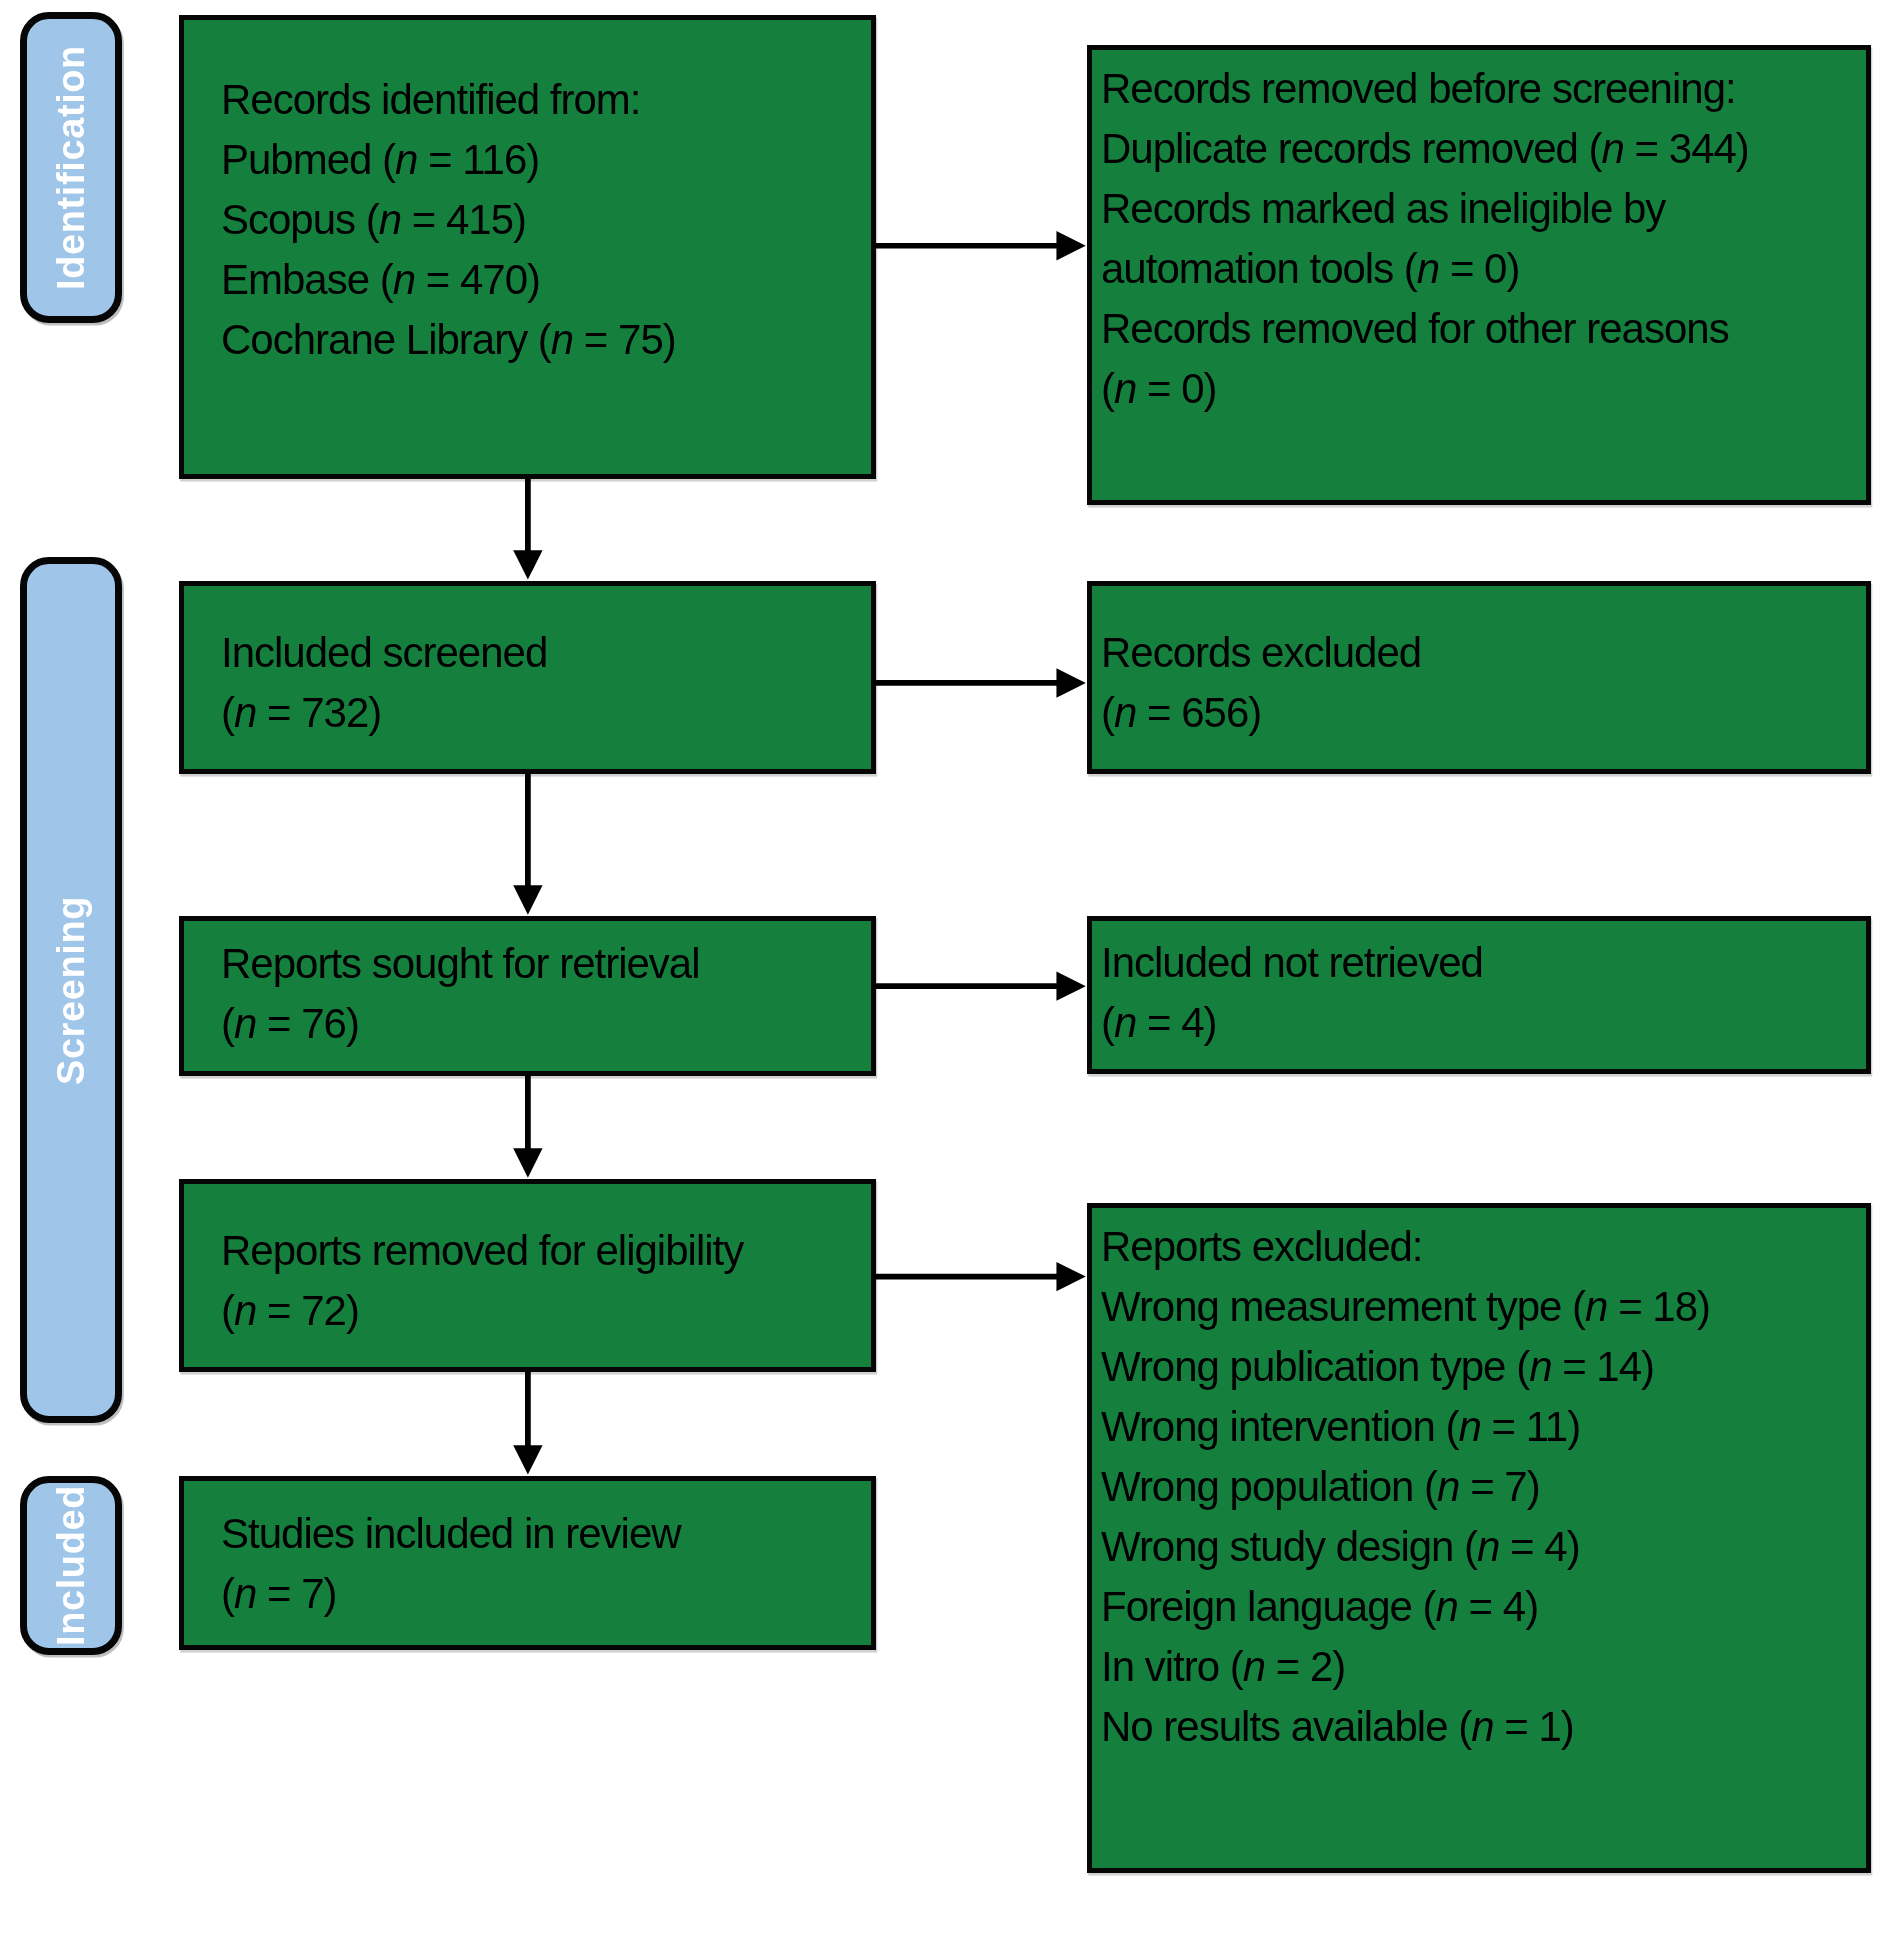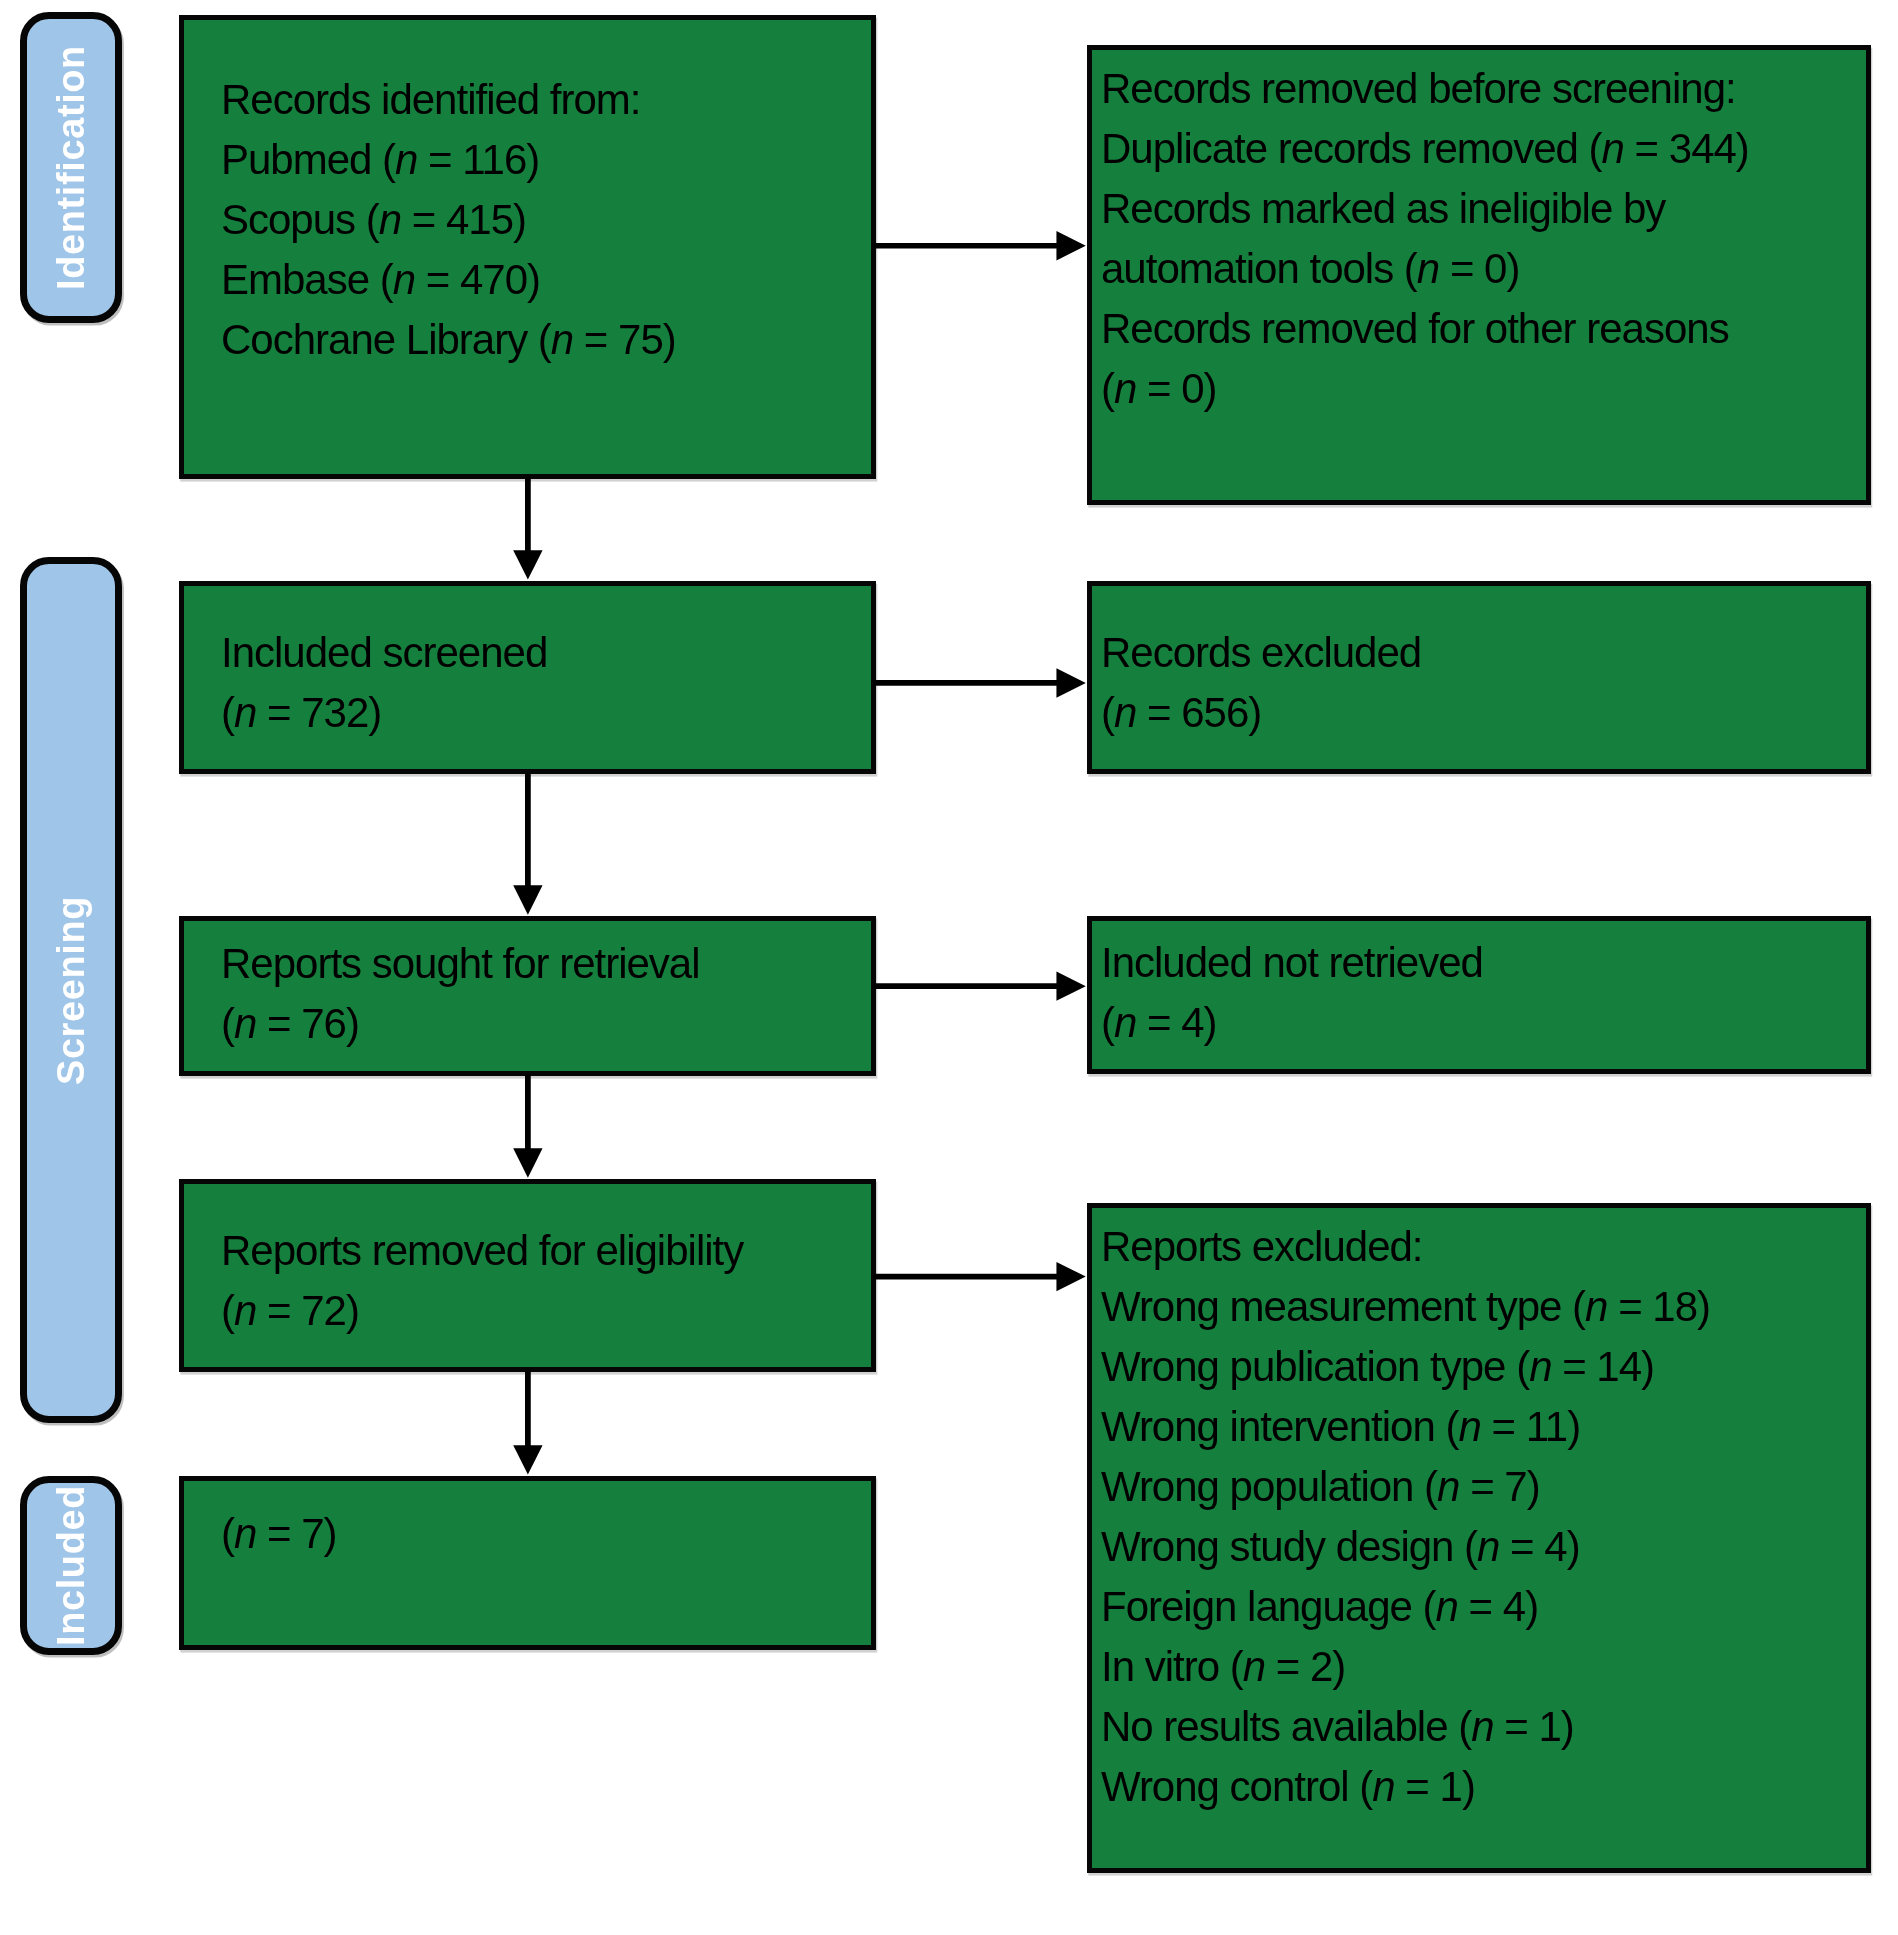--- a/index.html
+++ b/index.html
@@ -85,20 +85,21 @@
 
   <div class="box left" style="top:1179px;height:193px;padding:37px 6.4px 6.4px 37px;">
     <div class="lines">
         <div>Reports removed for eligibility</div>
         <div>(<i>n</i> = 72)</div>
       </div>
   </div>
 
   <div class="box left" style="top:1476px;height:174px;padding:23px 6.4px 6.4px 37px;">
     <div class="lines">
+        <div>Studies included in review</div>
         <div>(<i>n</i> = 7)</div>
       </div>
   </div>
 
   <div class="box right" style="top:45px;height:460px;padding:9px 6.4px 6.4px 9px;">
     <div class="lines">
         <div>Records removed before screening:</div>
         <div>Duplicate records removed (<i>n</i> = 344)</div>
         <div>Records marked as ineligible by</div>
         <div>automation tools (<i>n</i> = 0)</div>
@@ -125,21 +126,20 @@
     <div class="lines">
         <div>Reports excluded:</div>
         <div>Wrong measurement type (<i>n</i> = 18)</div>
         <div>Wrong publication type (<i>n</i> = 14)</div>
         <div>Wrong intervention (<i>n</i> = 11)</div>
         <div>Wrong population (<i>n</i> = 7)</div>
         <div>Wrong study design (<i>n</i> = 4)</div>
         <div>Foreign language (<i>n</i> = 4)</div>
         <div>In vitro (<i>n</i> = 2)</div>
         <div>No results available (<i>n</i> = 1)</div>
-        <div>Wrong control (<i>n</i> = 1)</div>
       </div>
   </div>
 
   <svg class="arrows" width="1899" height="1936" viewBox="0 0 2975 3033">
     <g stroke="#000000" stroke-width="9" fill="#000000">
 
       <line x1="827" y1="748" x2="827" y2="868"></line>
       <polygon points="804,862 850,862 827,908" stroke="none"></polygon>
 
       <line x1="827" y1="1211" x2="827" y2="1393"></line>

